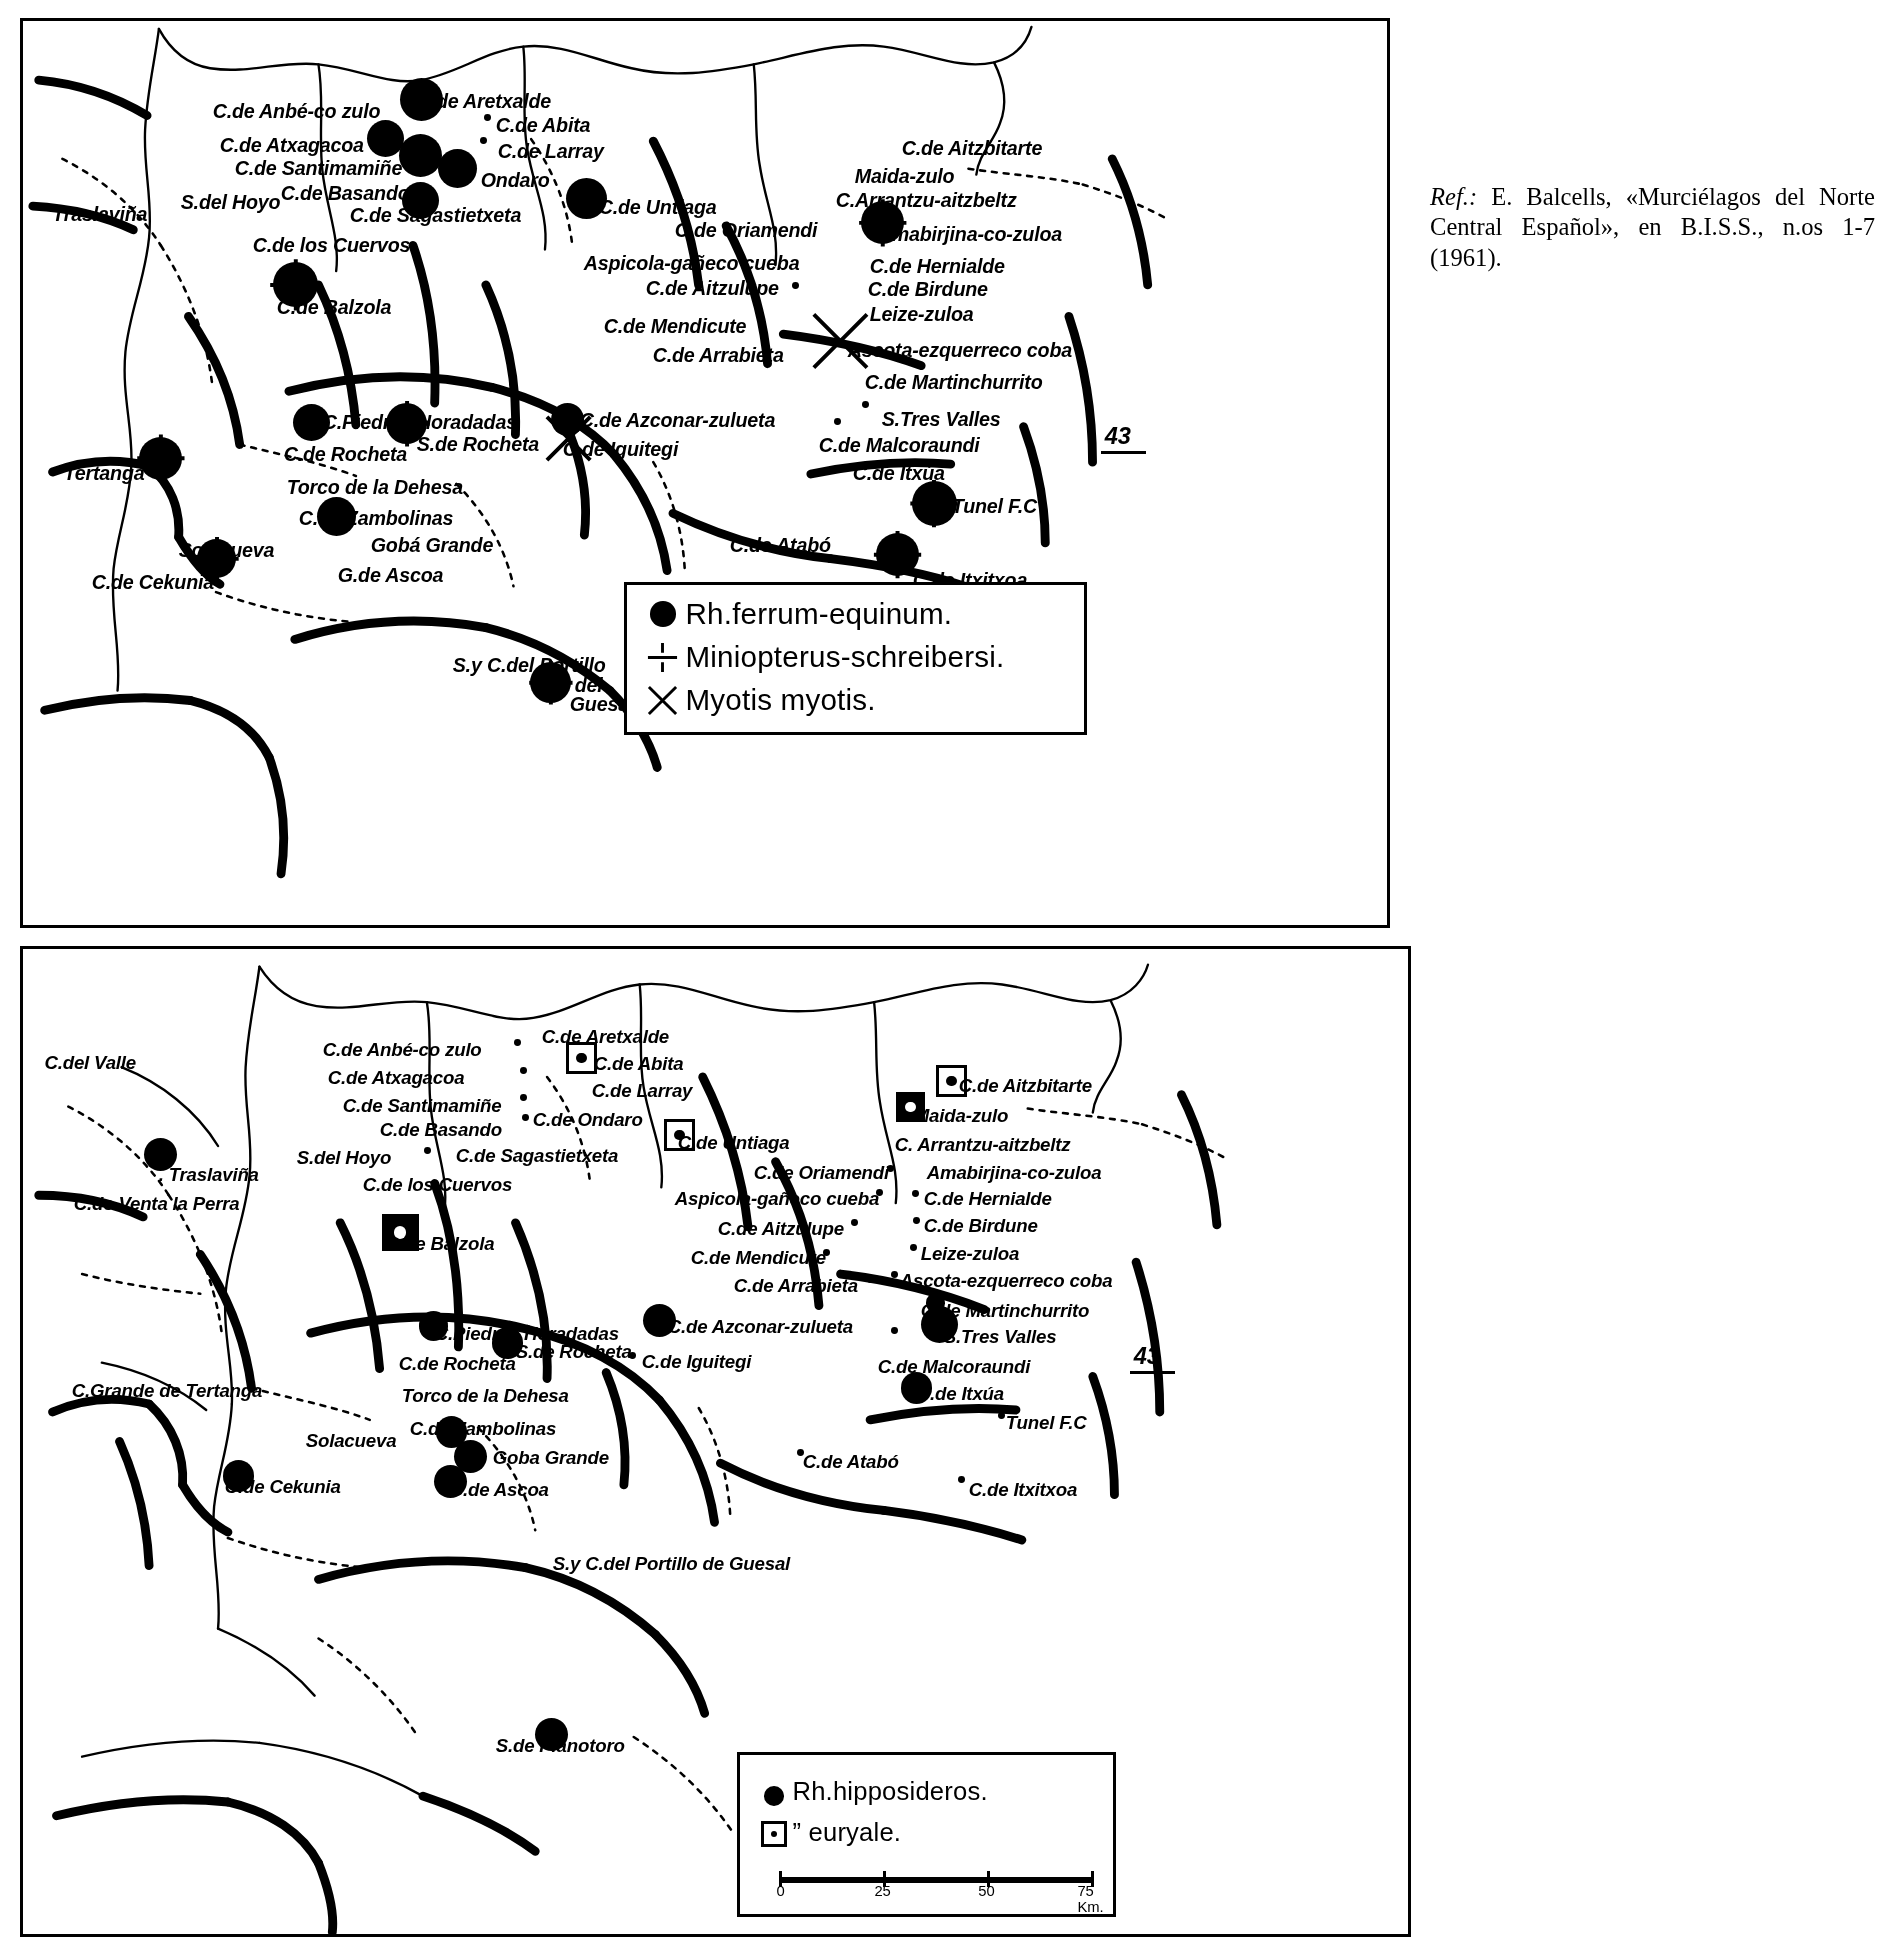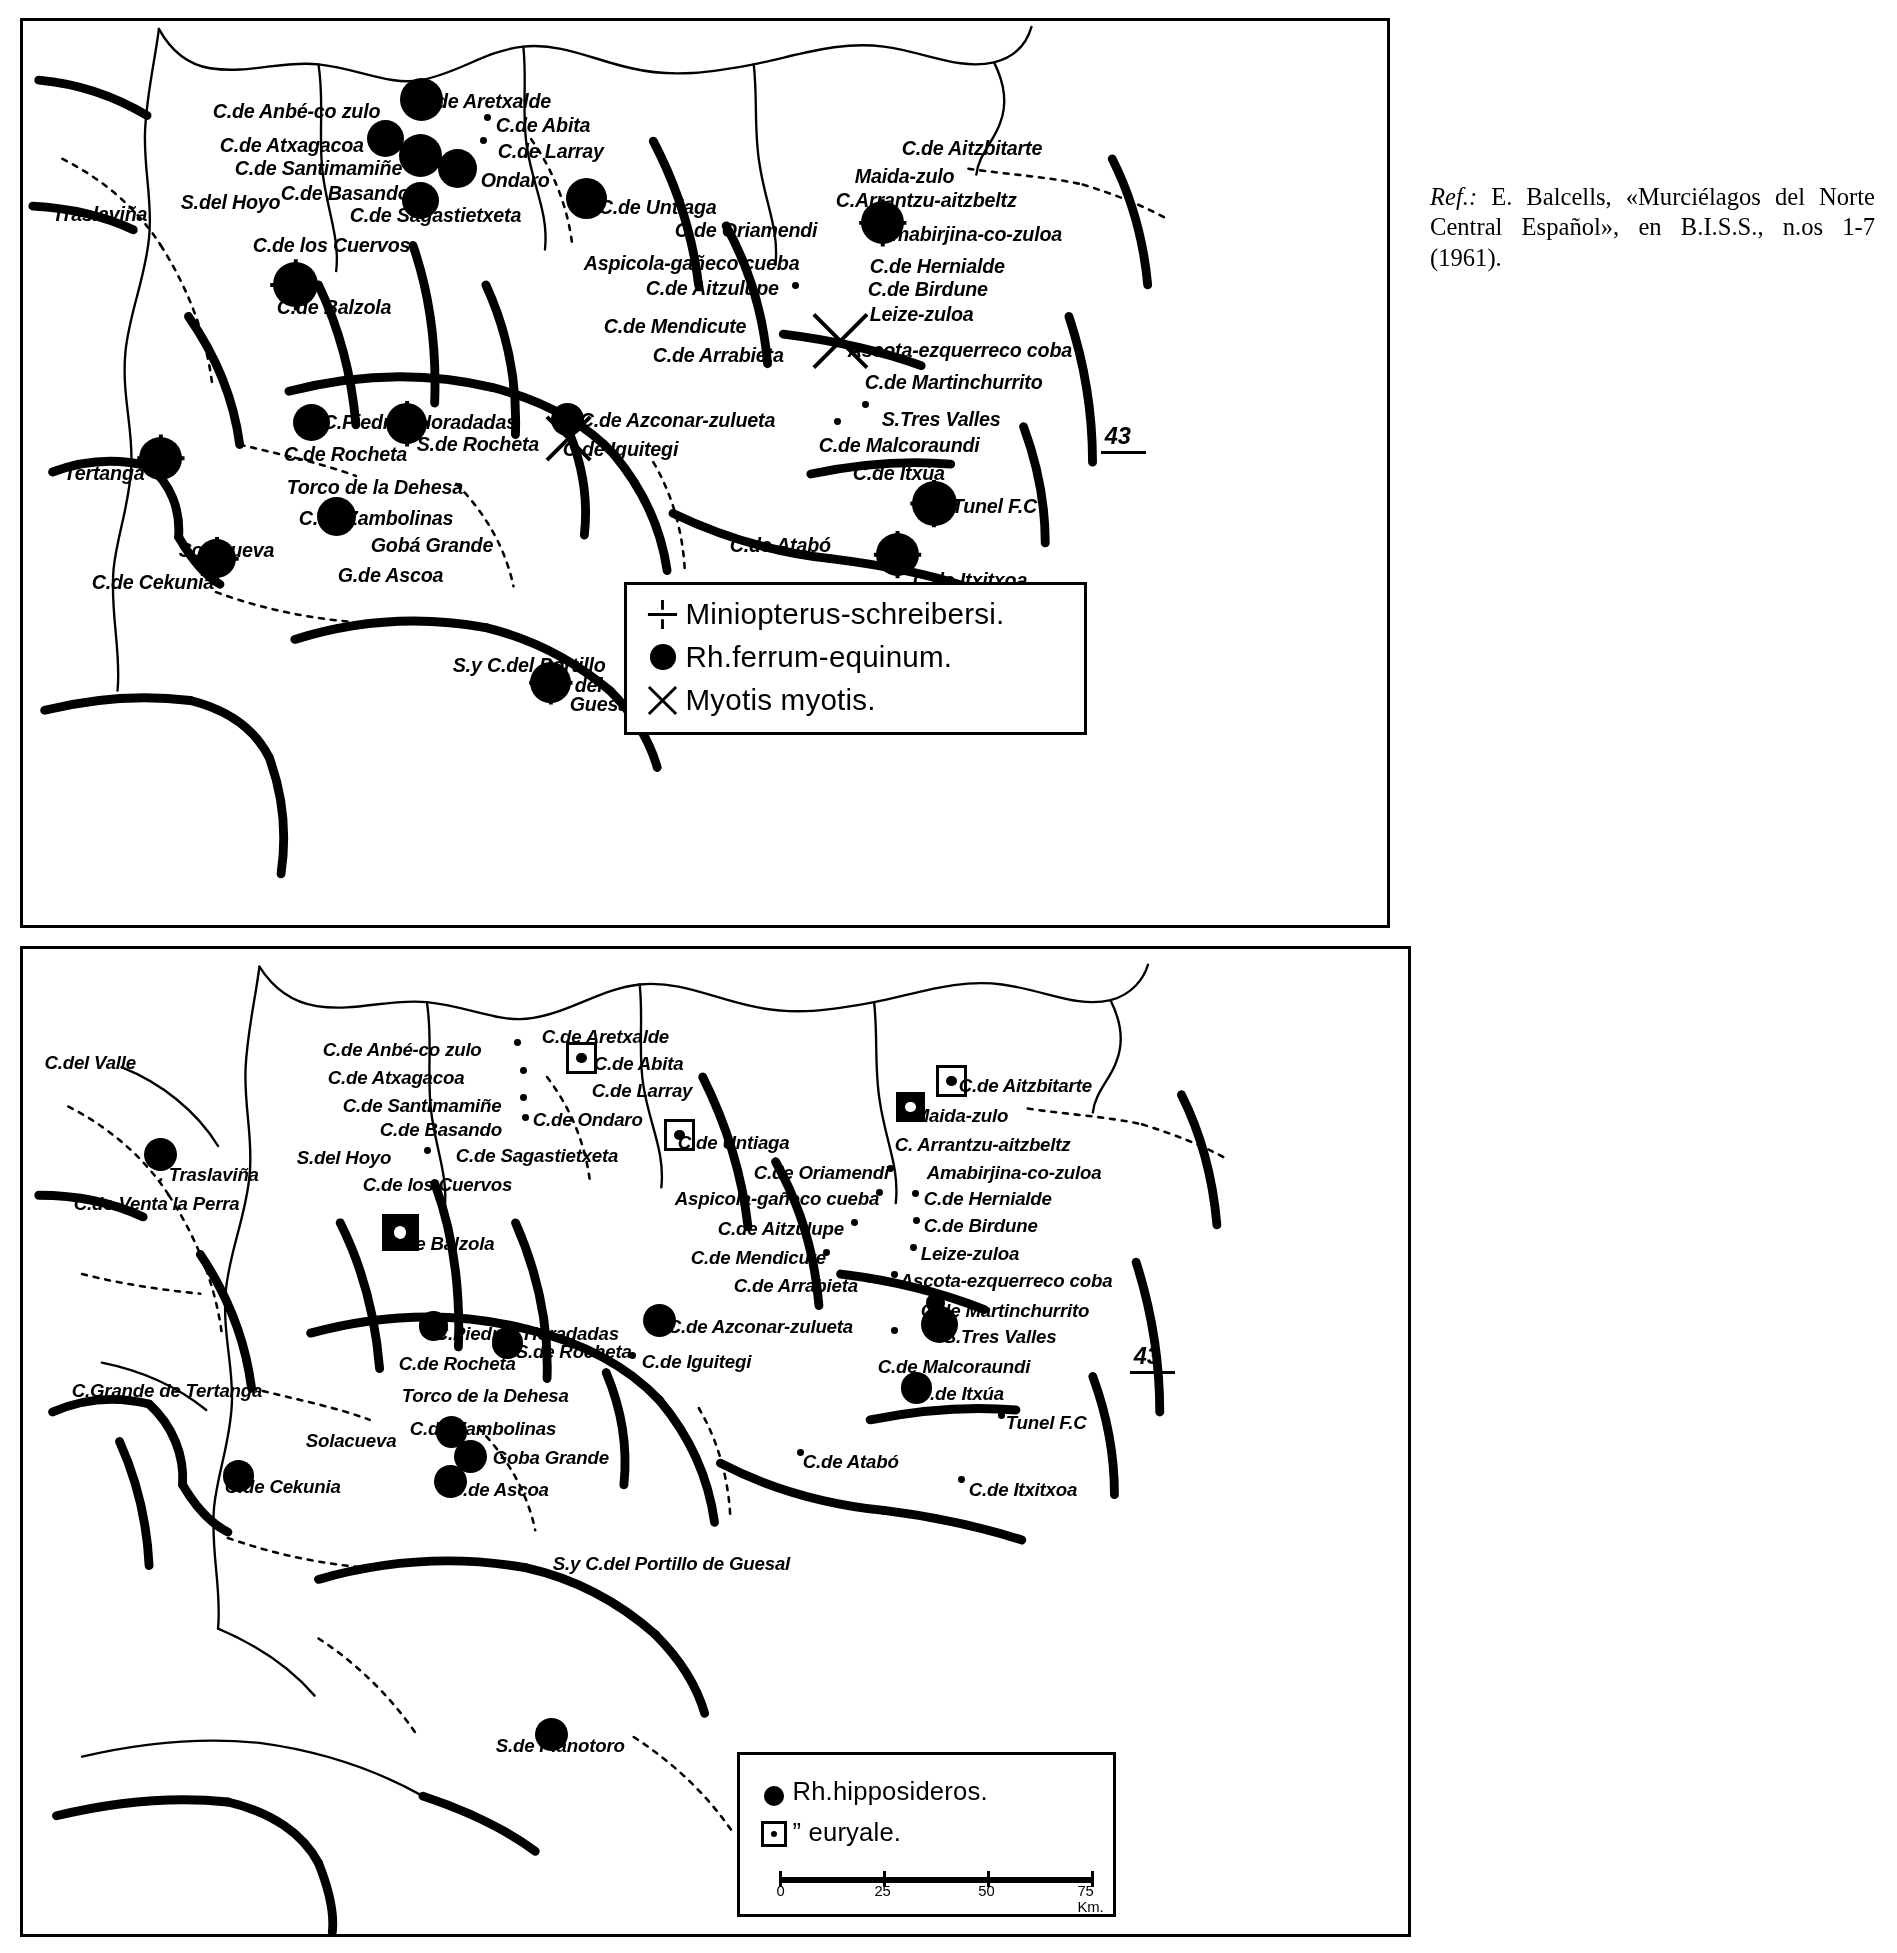--- a/index.html
+++ b/index.html
@@ -363,33 +363,33 @@
     <div class="lbl" style="left:69px;top:552px;">C.de Cekunia</div>
     <div class="lbl" style="left:430px;top:635px;">S.y C.del Portillo</div>
     <div class="lbl" style="left:552px;top:655px;">del</div>
     <div class="lbl" style="left:547px;top:674px;">Guesal</div>
 
     <div class="pagenum" style="left:1082px;top:402px;">43</div>
 
     <div class="legend" id="legend-top">
       <div class="legend-row">
         <div class="legend-sym">
+            <span class="lg-dot"></span>
+          </div>
+        <div class="legend-text">Rh.ferrum-equinum.</div>
+      </div>
+      <div class="legend-row">
+        <div class="legend-sym">
           <svg width="33" height="33" viewBox="0 0 34 34">
               <g stroke="#000" stroke-width="3">
                 <path d="M17,2 L17,12 M17,22 L17,32 M2,17 L32,17"></path>
               </g>
             </svg>
         </div>
         <div class="legend-text">Miniopterus-schreibersi.</div>
-      </div>
-      <div class="legend-row">
-        <div class="legend-sym">
-            <span class="lg-dot"></span>
-          </div>
-        <div class="legend-text">Rh.ferrum-equinum.</div>
       </div>
       <div class="legend-row">
         <div class="legend-sym">
           <svg width="33" height="33" viewBox="0 0 34 34">
               <g stroke="#000" stroke-width="3">
                 <path d="M3,3 L31,31 M31,3 L3,31"></path>
               </g>
             </svg>
         </div>
         <div class="legend-text">Myotis myotis.</div>

